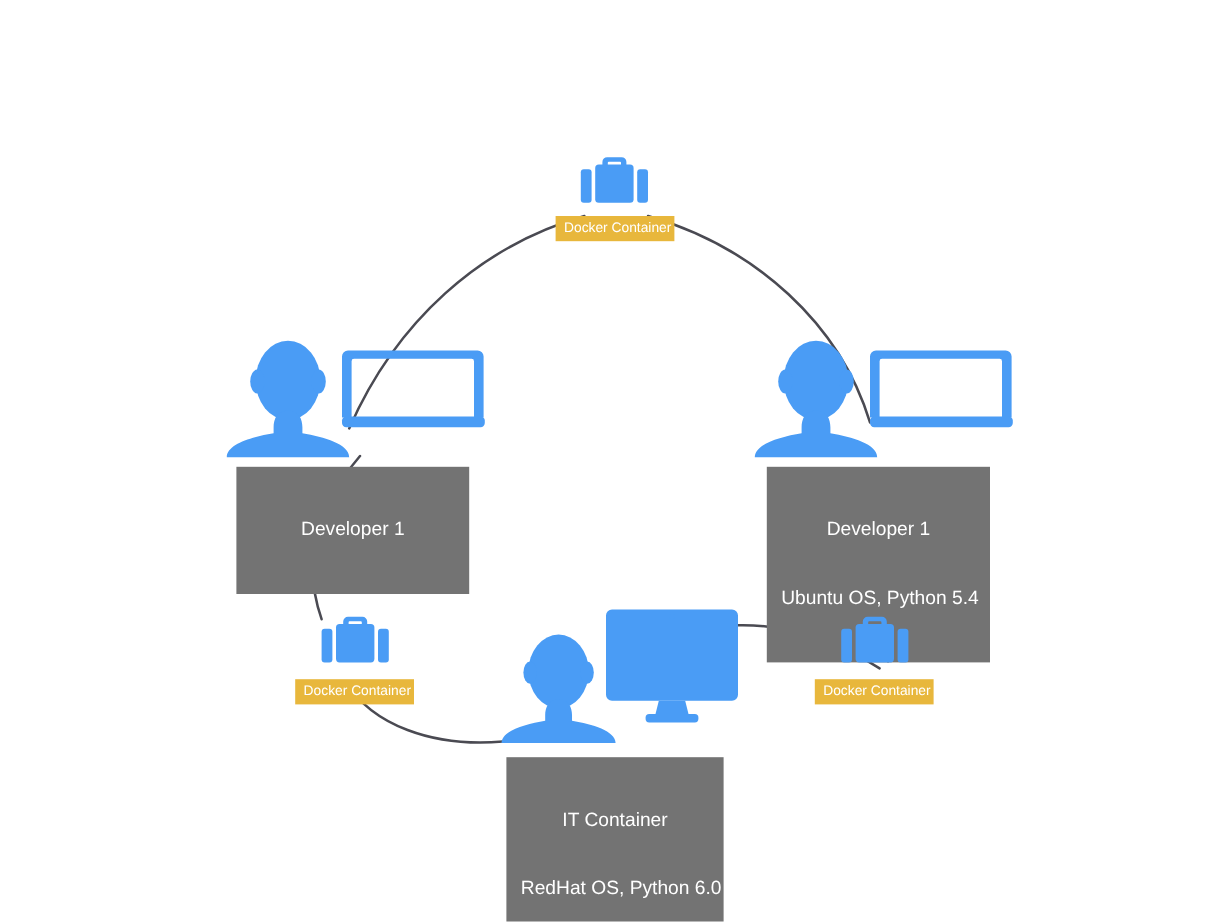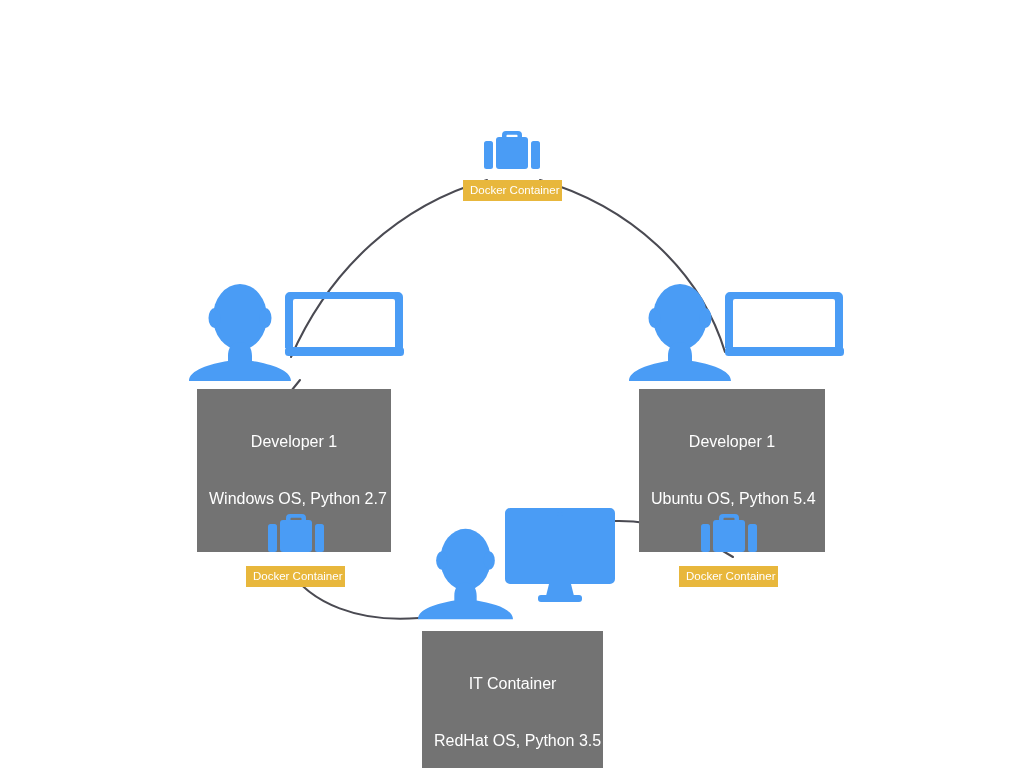--- a/index.html
+++ b/index.html
@@ -109,21 +109,20 @@
     <div class="icon-row" style="left:285px; top:290px;">
       <svg width="119" height="68" viewBox="0 0 119 68" aria-hidden="true">
         <g fill="#4A9CF5">
           <path d="M7 2 h105 a5 5 0 0 1 5 5 v51 h-8 V11 a2 2 0 0 0 -2 -2 H9 a2 2 0 0 0 -2 2 v47 H-1 V7 a5 5 0 0 1 5 -5 z" transform="translate(1,0)"></path>
           <rect x="0" y="57" width="119" height="9" rx="3.5"></rect>
         </g>
       </svg>
     </div>
     <div class="label label-role" style="left:197px; top:389px; width:194px;">
       <span class="l1">Developer 1</span>
-      <span class="l2">Windows OS, Python 2.7</span>
     </div>
   </div>
 
   <div class="node">
     <div class="icon-row" style="left:629px; top:284px;">
       <svg width="102" height="97" viewBox="0 0 102 97" aria-hidden="true">
         <g fill="#4A9CF5">
           <ellipse cx="51" cy="33" rx="27" ry="33"></ellipse>
           <ellipse cx="25.5" cy="34" rx="6" ry="10"></ellipse>
           <ellipse cx="76.5" cy="34" rx="6" ry="10"></ellipse>
@@ -190,17 +189,17 @@
           <path d="M5 0 h100 a5 5 0 0 1 5 5 v66 a5 5 0 0 1 -5 5 H5 a5 5 0 0 1 -5 -5 V5 a5 5 0 0 1 5 -5 z
                    M9 11 h92 a1.5 1.5 0 0 1 1.5 1.5 v51 a1.5 1.5 0 0 1 -1.5 1.5 H9 a1.5 1.5 0 0 1 -1.5 -1.5 v-51 A1.5 1.5 0 0 1 9 11 z"></path>
           <rect x="52.5" y="4" width="5" height="3.4" rx="1.2"></rect>
           <path d="M44 76 h22 l3 12 H41 z"></path>
           <rect x="33" y="87" width="44" height="7" rx="3"></rect>
         </g>
       </svg>
     </div>
     <div class="label label-role" style="left:422px; top:631px; width:181px;">
       <span class="l1">IT Container</span>
-      <span class="l2">RedHat OS, Python 3.5</span>
+      <span class="l2">RedHat OS, Python 6.0</span>
     </div>
   </div>
 
 </div>
 
 </body></html>

